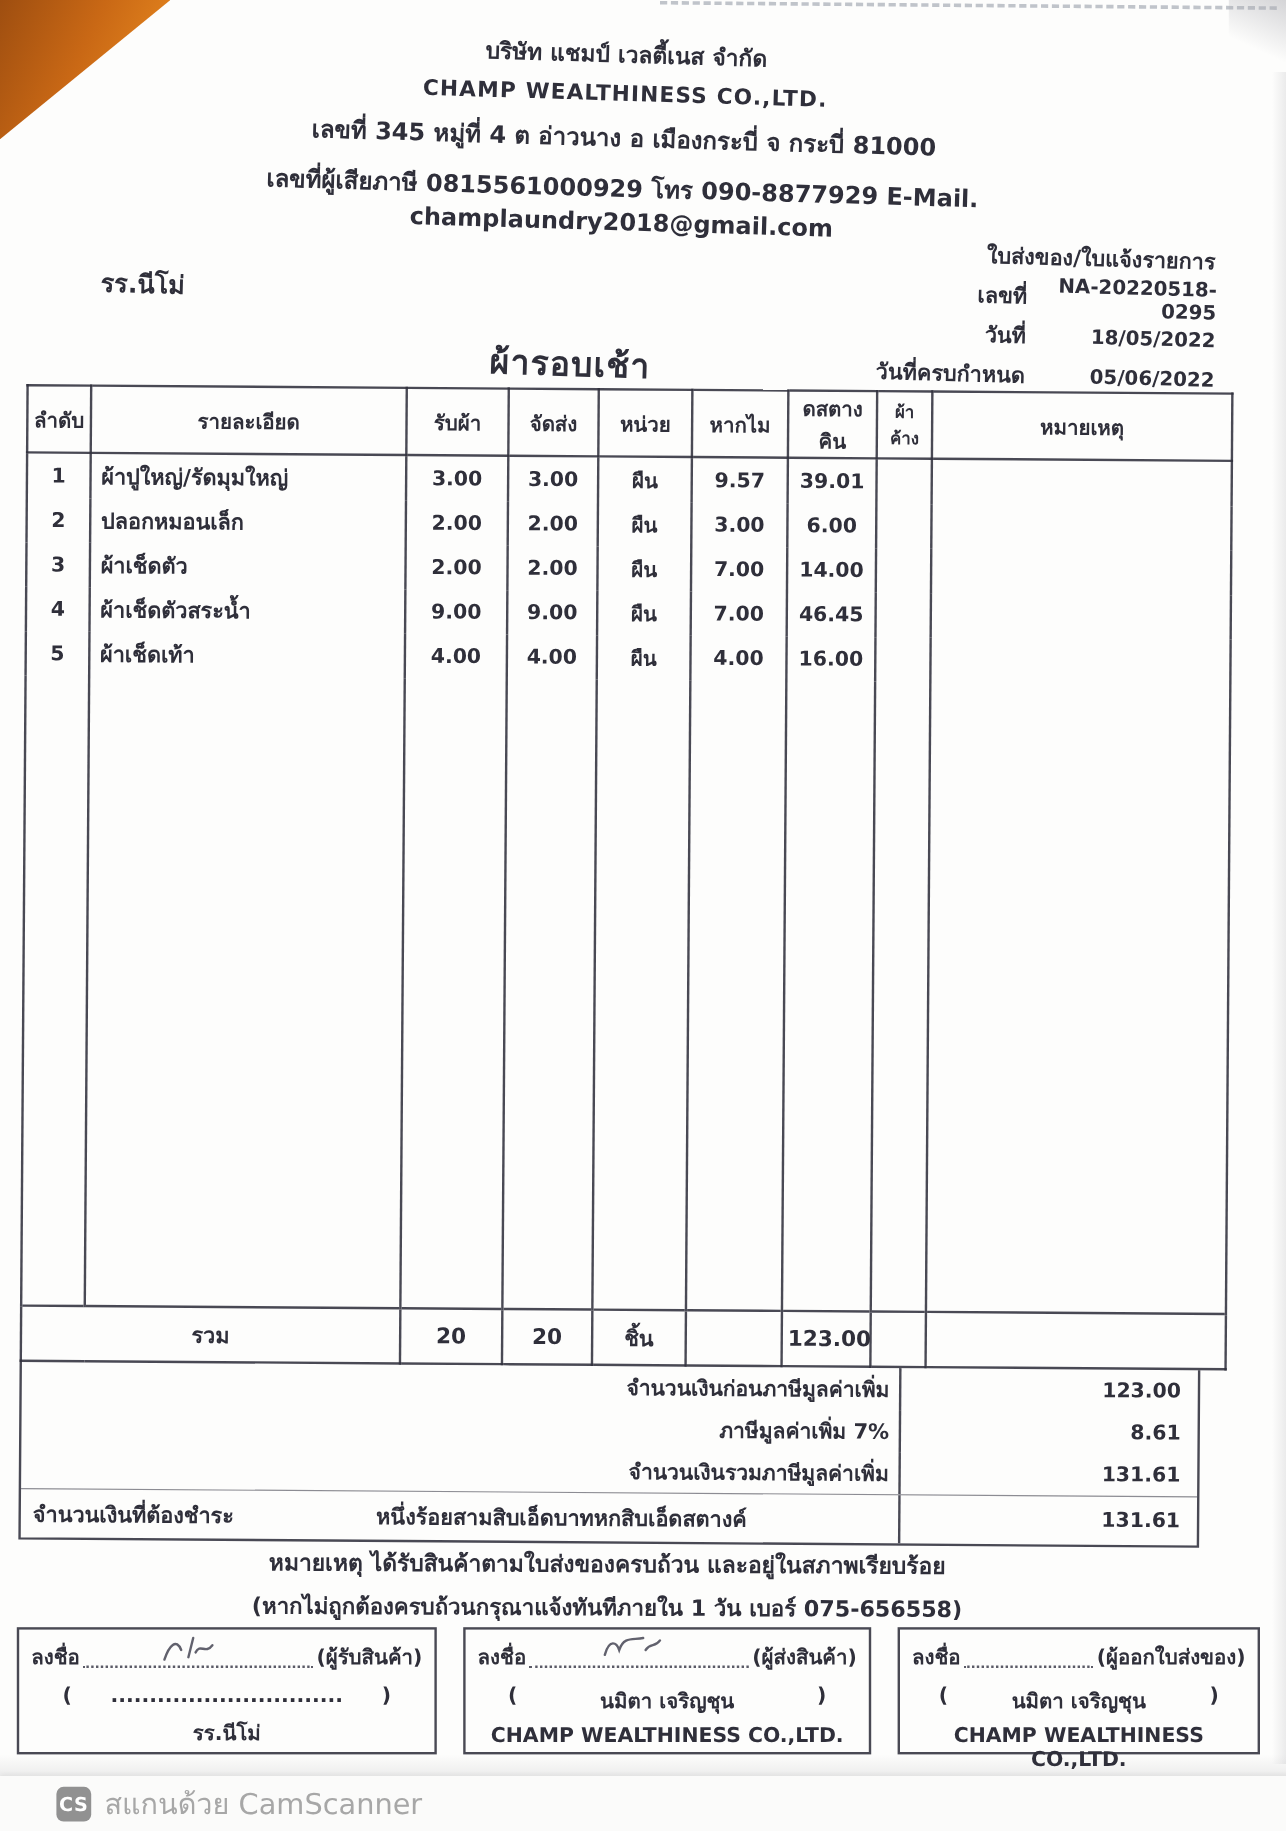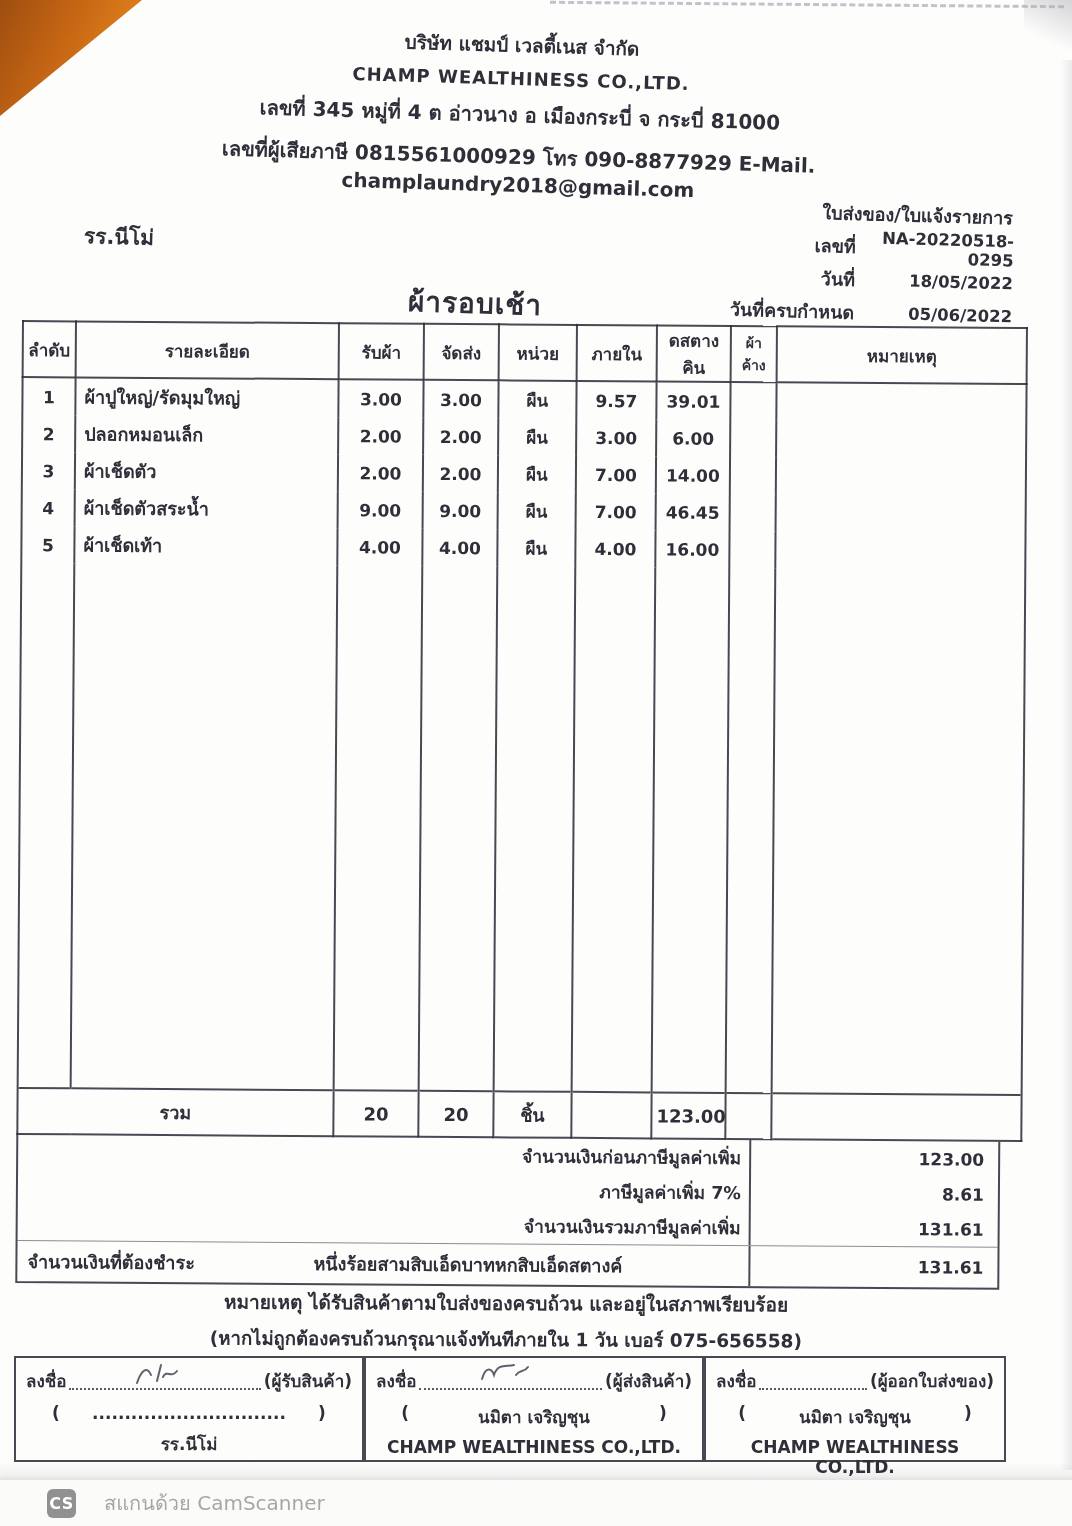--- a/index.html
+++ b/index.html
@@ -68,39 +68,39 @@
   .due-label{padding-left:10px;font-weight:700;font-size:18px;}
   .amount-words{position:absolute;left:170px;right:0;text-align:center;font-weight:700;font-size:18px;}
   .due-value{flex:1;display:flex;align-items:center;justify-content:flex-end;
     padding-right:14px;font-size:17px;font-weight:700;}
 
   .notes{position:absolute;left:0;top:1288px;width:1012px;text-align:center;
     font-weight:700;transform:rotate(0.3deg);}
   .notes .l1{font-size:19px;}
   .notes .l2{font-size:18.5px;margin-top:7px;}
 
-  .sig-row{position:absolute;left:14px;top:1356px;display:flex;gap:0;}
+  .sig-row{position:absolute;left:14px;top:1356px;display:flex;gap:22px;}
   .sig-box{border:2px solid var(--line);height:106px;box-sizing:border-box;
     padding:9px 10px 0;position:relative;}
   .sig-box.b1{width:350px;}
   .sig-box.b2{width:340px;}
   .sig-box.b3{width:302px;}
   .sig-line1{display:flex;align-items:flex-end;font-weight:700;font-size:17px;}
   .leader{flex:1;border-bottom:2px dotted #5a5a66;margin:0 3px 4px;height:12px;position:relative;}
   .scribble{position:absolute;bottom:1px;left:30%;}
   .paren-row{display:flex;justify-content:space-between;width:84%;margin:9px auto 0;
     font-weight:700;font-size:17px;}
   .sig-org{text-align:center;margin-top:7px;font-weight:700;font-size:17px;}
 
   .cs-bar{position:absolute;left:0;top:1480px;width:1072px;height:46px;background:#fbfbfa;
     display:flex;align-items:center;box-shadow:0 -2px 4px rgba(0,0,0,0.05);padding-left:40px;}
   .cs-icon{width:29px;height:29px;margin-left:7px;background:#919191;border-radius:6px;
     color:#fff;font-size:16px;font-weight:700;display:flex;align-items:center;
     justify-content:center;letter-spacing:0.5px;}
-  .cs-label{margin-left:28px;font-size:20px;color:#a7a7a7;}
+  .cs-label{margin-left:11px;font-size:24px;color:#a7a7a7;}
 </style>
 </head>
 <body>
 
 <div>
 
   <div class="corner-orange"></div>
   <div class="top-dashes"></div>
   <div class="tr-shade"></div>
   <div class="right-shade"></div>
@@ -146,21 +146,21 @@
           <col style="width:46px">
           <col style="width:250px">
       </colgroup>
       <tbody>
           <tr>
         <th>ลำดับ</th>
         <th>รายละเอียด</th>
         <th>รับผ้า</th>
         <th>จัดส่ง</th>
         <th>หน่วย</th>
-        <th>ภายใน</th>
+        <th>หากไม</th>
         <th>ดสตางคิน</th>
         <th class="small">ผ้าค้าง</th>
         <th>หมายเหตุ</th>
       </tr>
       <tr>
         <td>1</td>
         <td class="desc">ผ้าปูใหญ่/รัดมุมใหญ่</td>
         <td>3.00</td>
         <td>3.00</td>
         <td>ผืน</td>

